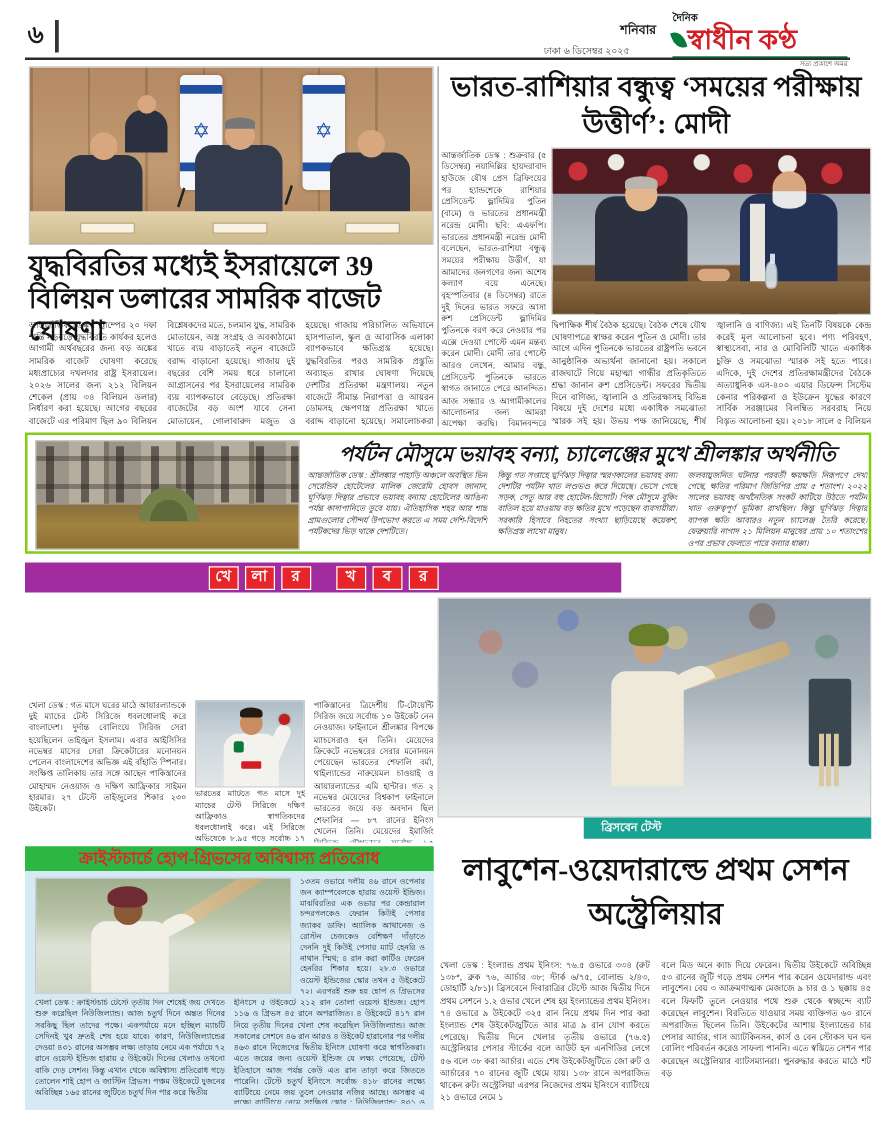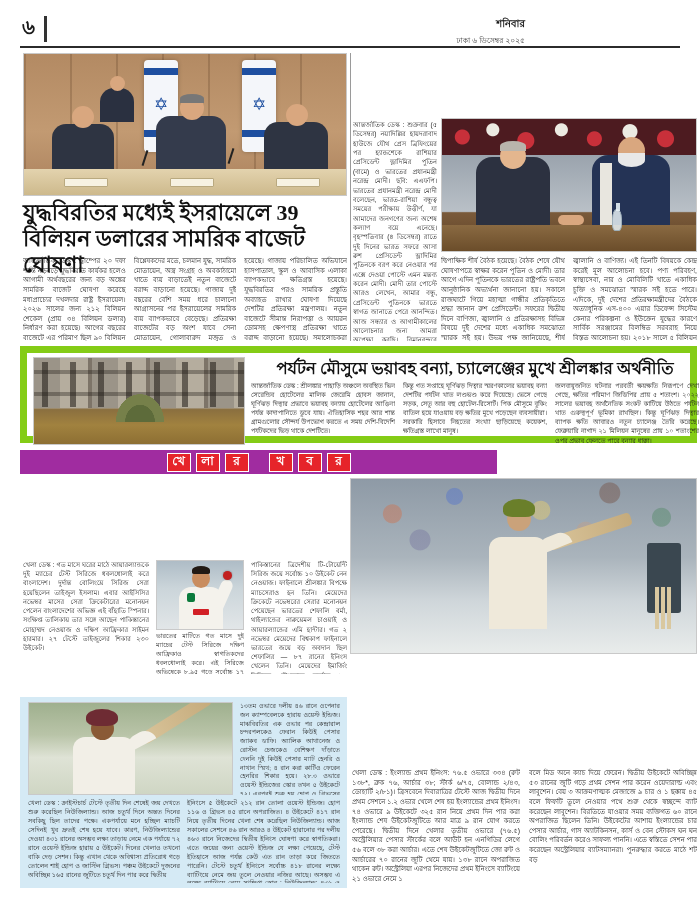--- a/index.html
+++ b/index.html
@@ -6,21 +6,21 @@
   html,body { width:700px; height:910px; background:#f6f6f4; }
   body { position:relative; font-family:"Liberation Sans", sans-serif; color:#1a1a1a; overflow:hidden; }
   .page { position:absolute; left:0; top:0; width:700px; height:910px; background:#ffffff; }
   .abs { position:absolute; }
 
   
   .pageno { font-size:20px; font-weight:bold; font-family:"Liberation Serif", serif; }
   .sect-title { font-size:21px; font-weight:bold; font-family:"Liberation Serif", serif; }
   .hdr-rule { width:3px; background:#333; height:26px; margin:0 9px; }
   .weekday { font-size:10px; font-weight:bold; text-align:right; }
-  .dateline { font-size:7.5px; color:#333; text-align:right; margin-top:2px; }
+  .dateline { font-size:7.5px; color:#333; text-align:left; margin-top:2px; }
   .logo-pre { font-size:8px; font-weight:bold; color:#111; }
   .logo-title { font-size:22px; font-weight:bold; color:#d21f26; font-family:"Liberation Serif", serif; line-height:1; }
   .logo-leaf { display:inline-block; width:10px; height:14px; background:#0a7a3c; border-radius:0 80% 0 80%; margin-right:2px; transform:rotate(-18deg); }
   .logo-tag { font-size:5.5px; color:#444; text-align:right; border-top:2px solid #0a7a3c; margin-top:2px; padding-top:1px; }
   .top-rule { position:absolute; left:20px; right:20px; top:46px; height:2px; background:#2b2b2b; }
 
   
   .headline { font-family:"Liberation Serif", serif; font-weight:bold; color:#111; }
   .col { font-size:6.8px; line-height:1.42; text-align:justify; color:#1c1c1c; overflow:hidden; }
   .vrule { position:absolute; width:1px; background:#9a9a9a; }
@@ -90,21 +90,21 @@
   .helmet-au { position:absolute; background:#6a7f2a; border-radius:50% 50% 30% 30%; }
   .bat { position:absolute; background:linear-gradient(90deg,#d9c49a,#c5ab7c); border-radius:4px; }
   .stumps { position:absolute; width:16px; height:42px; background:repeating-linear-gradient(90deg,#d9c8a0 0 4px, transparent 4px 6px); }
   .sightscreen { position:absolute; background:#3a4750; border-radius:3px; }
 
   
   .ph-windies { background:linear-gradient(180deg,#9fb08e 0%,#b9c4a8 35%,#dfe3d6 60%,#cfd6c4 100%); }
   .helmet-wi { position:absolute; background:#6e2b33; border-radius:50% 50% 35% 35%; }
 
   
-  .midband { border:7px solid #84cc16; }
+  .midband { border:2px solid #84cc16;font-style:italic; }
 
   
   .kband { background:#a02ca0; display:flex; align-items:center; justify-content:center; gap:5px; }
   .kletter { width:24px; height:19px; background:#e6242a; color:#fff; font-weight:bold; font-size:12px; display:flex; align-items:center; justify-content:center; border:1px solid #fff; }
   .kgap { width:10px; }
 
   
   .teal-bar { background:#18a392; color:#ffffff; font-size:9px; font-weight:bold; display:flex; align-items:center; padding-left:14px; }
   .green-bar { background:#2cb742; color:#e3262c; font-size:13.5px; font-weight:bold; font-family:"Liberation Serif", serif; display:flex; align-items:center; justify-content:center; }
   .bluepanel { background:#d5eaf5; }
@@ -116,20 +116,28 @@
 
 <div class="page">
 
   <div class="abs" style="left:22px; top:12px; display:flex; align-items:center;">
     <span class="pageno">৬</span>
     <span class="hdr-rule"></span>
   </div>
   <div class="abs" style="right:175px; top:16px; width:90px;">
     <div class="weekday">শনিবার</div>
     <div class="dateline">ঢাকা ৬ ডিসেম্বর ২০২৫</div>
+  </div>
+  <div class="abs" style="right:22px; top:8px; width:140px;">
+    <div class="logo-pre">দৈনিক</div>
+    <div style="display:flex; align-items:center;">
+      <span class="logo-leaf"></span>
+      <span class="logo-title">স্বাধীন কণ্ঠ</span>
+    </div>
+    <div class="logo-tag">সত্য প্রকাশে অমর</div>
   </div>
   <div class="top-rule"></div>
 
   <div class="photo ph-israel" style="left:23px; top:53px; width:324px; height:143px;">
     <div class="panel"></div>
     <div class="flag" style="left:120px; top:6px;">
         <div class="star">✡</div>
       </div>
     <div class="flag" style="left:218px; top:6px;">
         <div class="star">✡</div>
@@ -152,20 +160,21 @@
   </div>
   <div class="abs headline" style="left:23px; top:200px; width:324px; font-size:22px; line-height:1.18;">যুদ্ধবিরতির মধ্যেই ইসরায়েলে 39 বিলিয়ন ডলারের সামরিক বাজেট ঘোষণা</div>
   <div class="abs" style="left:23px; top:256px; width:324px; height:85px; display:flex; gap:8px;">
     <div class="col" style="width:103px; height:85px;">আন্তর্জাতিক ডেস্ক : ট্রাম্পের ২০ দফা শান্তি নড়বড়ে যুদ্ধবিরতি কার্যকর হলেও আগামী অর্থবছরের জন্য বড় অঙ্কের সামরিক বাজেট ঘোষণা করেছে মধ্যপ্রাচ্যের দখলদার রাষ্ট্র ইসরায়েল। ২০২৬ সালের জন্য ২১২ বিলিয়ন শেকেল (প্রায় ৩৪ বিলিয়ন ডলার) নির্ধারণ করা হয়েছে। আগের বছরের বাজেটে এর পরিমাণ ছিল ৯০ বিলিয়ন শেকেল (প্রায় ২৭ বিলিয়ন ডলার)। বুধবার (৫ ডিসেম্বর) ইসরায়েলের প্রতিরক্ষা মন্ত্রণালয় এমন তথ্য জানিয়েছে বলে সংবাদ প্রকাশ করেছে আল-জাজিরা।</div>
     <div class="col" style="width:103px; height:85px;">বিশ্লেষকদের মতে, চলমান যুদ্ধ, সামরিক মোতায়েন, অস্ত্র সংগ্রহ ও অবকাঠামো খাতে ব্যয় বাড়াতেই নতুন বাজেটে বরাদ্দ বাড়ানো হয়েছে। গাজায় দুই বছরের বেশি সময় ধরে চালানো আগ্রাসনের পর ইসরায়েলের সামরিক ব্যয় ব্যাপকভাবে বেড়েছে। প্রতিরক্ষা বাজেটের বড় অংশ যাবে সেনা মোতায়েন, গোলাবারুদ মজুত ও আকাশ প্রতিরক্ষা ব্যবস্থায়। এ ছাড়া রিজার্ভ সেনাদের ভাতা বাড়ানোর পরিকল্পনাও রয়েছে বলে জানানো</div>
     <div class="col" style="width:103px; height:85px;">হয়েছে। গাজায় পরিচালিত অভিযানে হাসপাতাল, স্কুল ও আবাসিক এলাকা ব্যাপকভাবে ক্ষতিগ্রস্ত হয়েছে। যুদ্ধবিরতির পরও সামরিক প্রস্তুতি অব্যাহত রাখার ঘোষণা দিয়েছে দেশটির প্রতিরক্ষা মন্ত্রণালয়। নতুন বাজেটে সীমান্ত নিরাপত্তা ও আয়রন ডোমসহ ক্ষেপণাস্ত্র প্রতিরক্ষা খাতে বরাদ্দ বাড়ানো হয়েছে। সমালোচকরা বলছেন, যুদ্ধবিরতির মধ্যে এত বড় সামরিক বাজেট অঞ্চলের উত্তেজনা আরও বাড়িয়ে তুলবে।</div>
   </div>
 
   <div class="vrule" style="left:350px; top:53px; height:288px;"></div>
 
+  <div class="abs headline hl-center" style="left:353px; top:56px; width:344px; font-size:22px; line-height:1.3;">ভারত-রাশিয়ার বন্ধুত্ব ‘সময়ের পরীক্ষায় উত্তীর্ণ’: মোদী</div>
   <div class="abs col" style="left:353px; top:120px; width:84px; height:221px; font-size:6.6px;">আন্তর্জাতিক ডেস্ক : শুক্রবার (৫ ডিসেম্বর) নয়াদিল্লির হায়দরাবাদ হাউজে যৌথ প্রেস ব্রিফিংয়ের পর হ্যান্ডশেকে রাশিয়ার প্রেসিডেন্ট ভ্লাদিমির পুতিন (বামে) ও ভারতের প্রধানমন্ত্রী নরেন্দ্র মোদী। ছবি: এএফপি। ভারতের প্রধানমন্ত্রী নরেন্দ্র মোদী বলেছেন, ভারত-রাশিয়া বন্ধুত্ব সময়ের পরীক্ষায় উত্তীর্ণ, যা আমাদের জনগণের জন্য অশেষ কল্যাণ বয়ে এনেছে। বৃহস্পতিবার (৪ ডিসেম্বর) রাতে দুই দিনের ভারত সফরে আসা রুশ প্রেসিডেন্ট ভ্লাদিমির পুতিনকে বরণ করে নেওয়ার পর এক্সে দেওয়া পোস্টে এমন মন্তব্য করেন মোদী। মোদী তার পোস্টে আরও লেখেন, আমার বন্ধু, প্রেসিডেন্ট পুতিনকে ভারতে স্বাগত জানাতে পেরে আনন্দিত। আজ সন্ধ্যার ও আগামীকালের আলোচনার জন্য আমরা অপেক্ষা করছি। বিমানবন্দরে স্বাগত জানানোর পর</div>
   <div class="photo ph-modi" style="left:441px; top:118px; width:256px; height:134px;">
     <div class="flowers"></div>
     <div class="fig" style="left:34px; top:38px; width:74px; height:96px; background:#2c3140;"></div>
     <div class="head" style="left:58px; top:24px; width:26px; height:26px; background:#e4b68e;"></div>
     <div class="hair" style="left:58px; top:22px; width:26px; height:10px; background:#b9b4ac;"></div>
     <div class="fig" style="left:150px; top:36px; width:78px; height:98px; background:#243355;"></div>
     <div style="position:absolute; left:158px; top:44px; width:12px; height:70px; background:#e8e6df;"></div>
     <div class="head" style="left:176px; top:18px; width:27px; height:27px; background:#d9a77f;"></div>
     <div class="beard" style="left:176px; top:34px; width:27px; height:14px;"></div>
@@ -221,26 +230,33 @@
 
   <div class="photo ph-brisbane" style="left:350px; top:478px; width:347px; height:176px;">
     <div class="sightscreen" style="left:296px; top:64px; width:34px; height:70px;"></div>
     <div class="stumps" style="left:304px; top:108px;"></div>
     <div class="bat" style="left:196px; top:46px; width:86px; height:13px; transform:rotate(-18deg);"></div>
     <div class="jersey" style="left:138px; top:58px; width:58px; height:92px; background:#efe9da;"></div>
     <div class="head" style="left:156px; top:28px; width:24px; height:24px; background:#caa27a;"></div>
     <div class="helmet-au" style="left:152px; top:20px; width:32px; height:18px;"></div>
     <div class="jersey" style="left:186px; top:56px; width:34px; height:14px; background:#efe9da; transform:rotate(-22deg);"></div>
   </div>
-
+  <div class="abs teal-bar" style="left:467px; top:654px; width:230px; height:17px;">
+    <span>ব্রিসবেন টেস্ট</span>
+  </div>
+
+  <div class="abs headline hl-center" style="left:352px; top:680px; width:345px; font-size:24px; line-height:1.45;">লাবুশেন-ওয়েদারাল্ডে প্রথম সেশন অস্ট্রেলিয়ার</div>
   <div class="abs" style="left:352px; top:768px; width:345px; height:120px; display:flex; gap:9px;">
     <div class="col" style="width:168px; height:120px;">খেলা ডেস্ক : ইংল্যান্ড প্রথম ইনিংস: ৭৬.৫ ওভারে ৩৩৪ (রুট ১৩৮*, ব্রুক ৭৬, আর্চার ৩৮; স্টার্ক ৬/৭৫, বোলান্ড ২/৪৩, ডোহার্টি ২/৮১)। ব্রিসবেনে দিবারাত্রির টেস্টে আজ দ্বিতীয় দিনে প্রথম সেশনে ১.২ ওভার খেলে শেষ হয় ইংল্যান্ডের প্রথম ইনিংস। ৭৪ ওভারে ৯ উইকেটে ৩২৫ রান নিয়ে প্রথম দিন পার করা ইংল্যান্ড শেষ উইকেটজুটিতে আর মাত্র ৯ রান যোগ করতে পেরেছে। দ্বিতীয় দিনে খেলার তৃতীয় ওভারে (৭৬.৫) অস্ট্রেলিয়ার পেসার স্টার্কের বলে আউট হন এনগিডির লেগে ৫৬ বলে ৩৮ করা আর্চার। এতে শেষ উইকেটজুটিতে জো রুট ও আর্চারের ৭০ রানের জুটি থেমে যায়। ১৩৮ রানে অপরাজিত থাকেন রুট। অস্ট্রেলিয়া এরপর নিজেদের প্রথম ইনিংসে ব্যাটিংয়ে ২১ ওভারে নেমে ১</div>
     <div class="col" style="width:168px; height:120px;">বলে মিড অনে ক্যাচ দিয়ে ফেরেন। দ্বিতীয় উইকেটে অবিচ্ছিন্ন ৫৩ রানের জুটি গড়ে প্রথম সেশন পার করেন ওয়েদারাল্ড এবং লাবুশেন। বেয় ৩ আক্রমণাত্মক মেজাজে ৯ চার ও ১ ছক্কায় ৪৫ বলে ফিফটি তুলে নেওয়ার পথে শুরু থেকে স্বচ্ছন্দে ব্যাট করেছেন লাবুশেন। বিরতিতে যাওয়ার সময় ব্যক্তিগত ৬০ রানে অপরাজিত ছিলেন তিনি। উইকেটের আশায় ইংল্যান্ডের চার পেসার আর্চার, গাস অ্যাটকিনসন, কার্স ও বেন স্টোকস ঘন ঘন বোলিং পরিবর্তন করেও সাফল্য পাননি। এতে স্বস্তিতে সেশন পার করেছেন অস্ট্রেলিয়ার ব্যাটসম্যানরা। পুনরুদ্ধার করতে মাঠে শট বড়</div>
   </div>
 
+  <div class="abs green-bar" style="left:20px; top:677px; width:327px; height:20px;">
+    <span>ক্রাইস্টচার্চে হোপ-গ্রিভসের অবিশ্বাস্য প্রতিরোধ</span>
+  </div>
   <div class="abs bluepanel" style="left:20px; top:697px; width:327px; height:191px;">
     <div class="photo ph-windies" style="left:8px; top:5px; width:205px; height:93px;">
       <div class="bat" style="left:108px; top:10px; width:78px; height:12px; transform:rotate(-32deg);"></div>
       <div class="jersey" style="left:44px; top:34px; width:62px; height:60px; background:#f2efe7;"></div>
       <div class="head" style="left:62px; top:14px; width:23px; height:23px; background:#8a5a36;"></div>
       <div class="helmet-wi" style="left:57px; top:6px; width:32px; height:17px;"></div>
       <div class="jersey" style="left:96px; top:30px; width:30px; height:13px; background:#f2efe7; transform:rotate(-28deg);"></div>
     </div>
     <div class="col" style="position:absolute; left:220px; top:5px; width:100px; height:93px; font-size:6.2px;">১৩তম ওভারে দলীয় ৪৬ রানে ওপেনার জন ক্যাম্পবেলকে হারায় ওয়েস্ট ইন্ডিজ। মাঝবিরতির এক ওভার পর কেন্দ্রারাল চন্দরপলকেও ফেরান কিউই পেসার জ্যাকব ডাফি। অ্যালিক আথানেজ ও রোস্টন চেজকেও বেশিক্ষণ দাঁড়াতে দেননি দুই কিউই পেসার ম্যাট হেনরি ও নাথান স্মিথ; ৪ রান করা কার্টিও ফেরেন হেনরির শিকার হয়ে। ২৮.৩ ওভারে ওয়েস্ট ইন্ডিজের স্কোর তখন ৫ উইকেটে ৭২। এরপরই শুরু হয় হোপ ও গ্রিভসের অবিশ্বাস্য প্রতিরোধ। অবিচ্ছিন্ন ১৬৫ রানের জুটি গড়ে তারা খেলেন ২৭৫ বল; সেশন মিলে গ্রিভস একাই খেলেছেন ১৪৩ বল, হোপ ১৩২ বল। অনেক চেষ্টা করেও তাদের জুটি ভাঙতে পারেনি নিউজিল্যান্ড। ১২ রানে চেষ্টা ওয়েস্ট ইন্ডিজের প্রথম নিউজিল্যান্ড-জয়।</div>
     <div class="abs" style="left:8px; top:102px; width:312px; height:84px; display:flex; gap:7px;">

